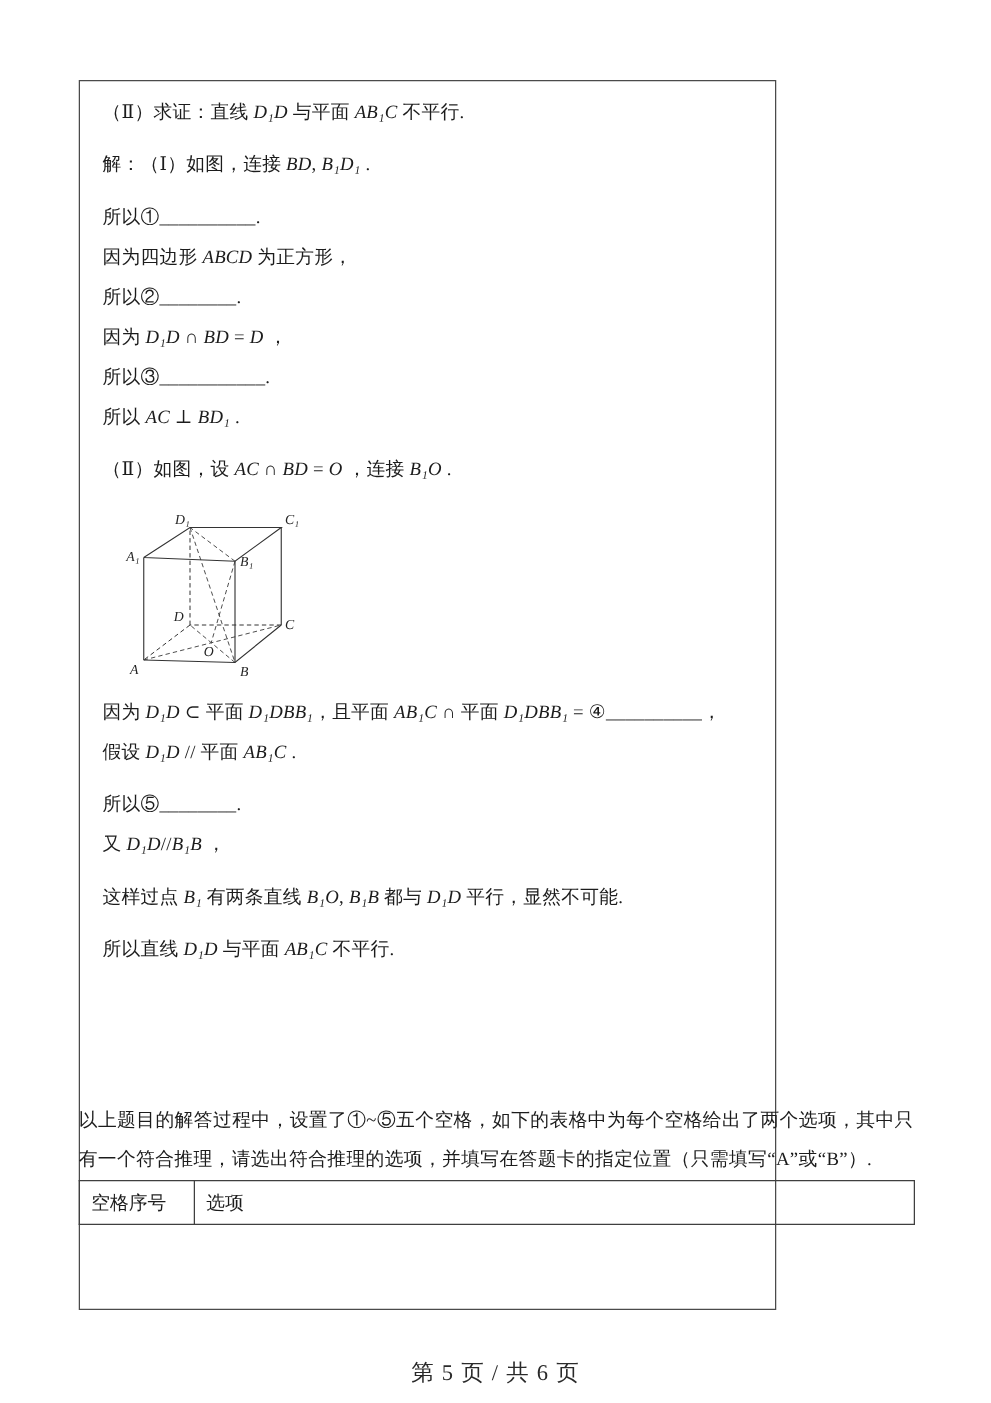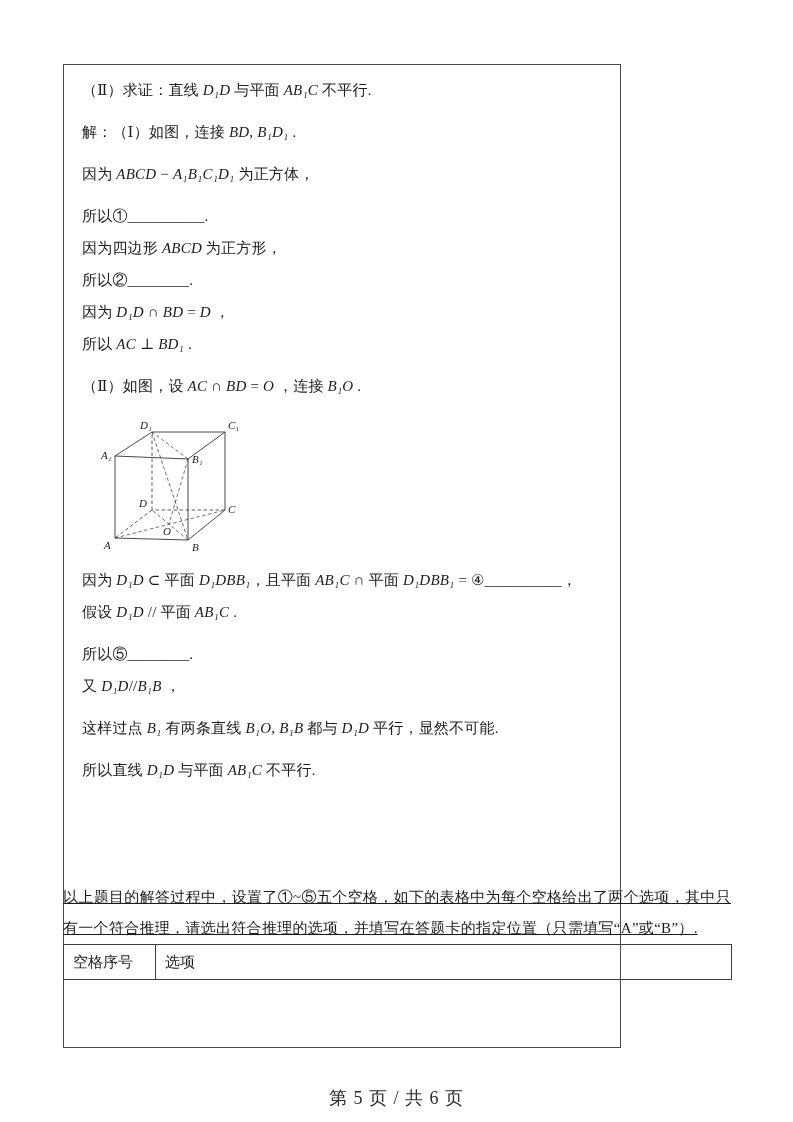--- a/index.html
+++ b/index.html
@@ -55,21 +55,20 @@
   .instructions {
     position: absolute;
     left: 63px;
     top: 882px;
     width: 668px;
     margin: 0;
     font-size: 15px;
     line-height: 31px;
     text-align: justify;
     letter-spacing: 0.3px;
-    text-decoration: underline;
   }
   .options-table {
     position: absolute;
     left: 63px;
     top: 944px;
     width: 669px;
     border-collapse: collapse;
     table-layout: fixed;
   }
   .options-table td {
@@ -92,25 +91,25 @@
   }
 </style>
 </head>
 <body>
 
 <div class="page">
 
   <div class="solution-box">
     <p class="line">（Ⅱ）求证：直线 <i>D₁D</i> 与平面 <i>AB₁C</i> 不平行.</p>
     <p class="line">解：（Ⅰ）如图，连接 <i>BD</i>, <i>B₁D₁</i> .</p>
-    <p class="line">因为 <i>ABCD</i> − <i>A₁B₁C₁D₁</i> 为正方体，</p>
     <p class="line tight">所以①__________.</p>
     <p class="line tight">因为四边形 <i>ABCD</i> 为正方形，</p>
     <p class="line tight">所以②________.</p>
     <p class="line tight">因为 <i>D₁D</i> ∩ <i>BD</i> = <i>D</i> ，</p>
+    <p class="line tight">所以③___________.</p>
     <p class="line">所以 <i>AC</i> ⊥ <i>BD₁</i> .</p>
     <p class="line">（Ⅱ）如图，设 <i>AC</i> ∩ <i>BD</i> = <i>O</i> ，连接 <i>B₁O</i> .</p>
 
     <div class="figure">
       <svg width="160" height="142" viewBox="0 0 160 142">
 
         <polyline class="edge" points="15,39 88,42 125,15 52,15 15,39"></polyline>
         <polyline class="edge" points="15,121 88,123 125,93"></polyline>
         <line class="edge" x1="15" y1="39" x2="15" y2="121"></line>
         <line class="edge" x1="88" y1="42" x2="88" y2="123"></line>

